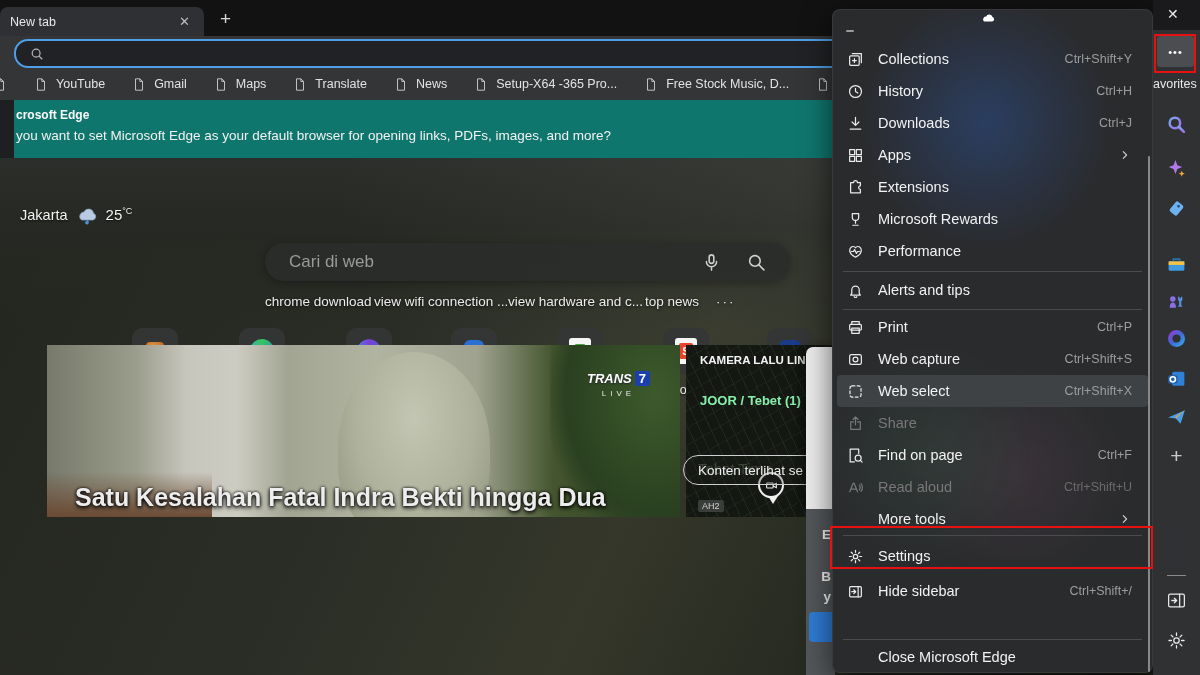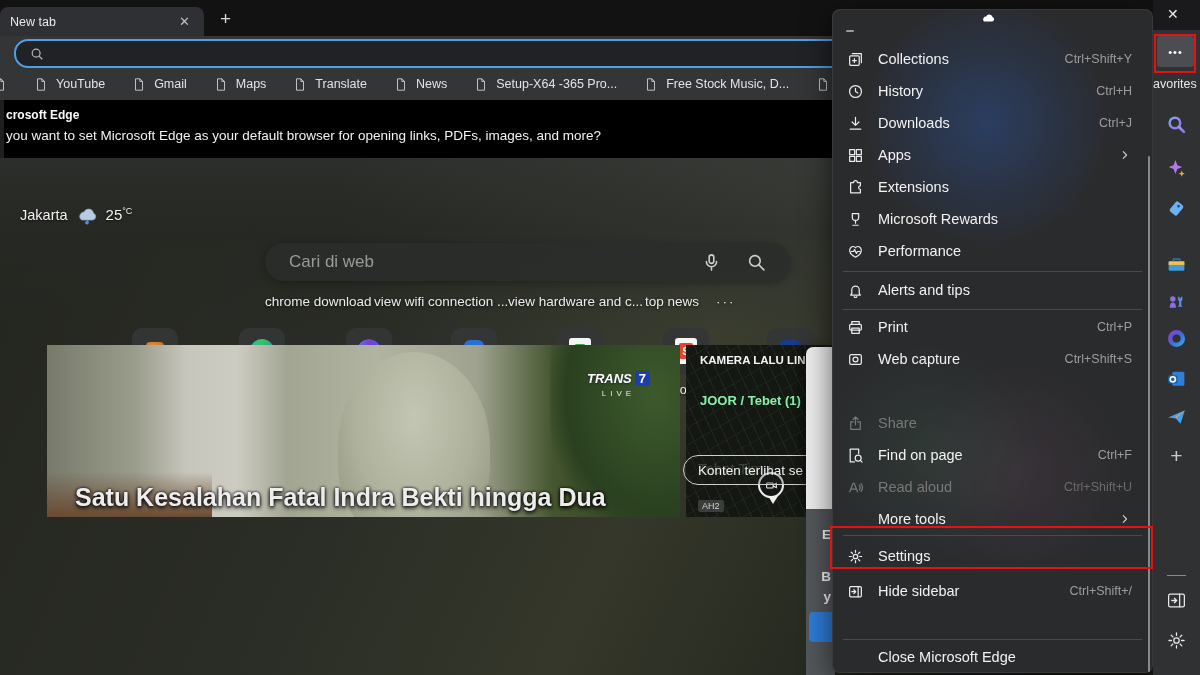--- a/index.html
+++ b/index.html
@@ -20,21 +20,21 @@
   #addrbar svg{width:14px;height:14px;margin-left:14px;stroke:#b8b8b8;fill:none;stroke-width:1.4;}
   #addrbar input{flex:1;background:transparent;border:none;outline:none;color:#eee;font-size:13px;margin:0 10px;font-family:inherit;}
   
   #bmbar{position:absolute;left:0;top:68px;width:1200px;height:32px;background:#333537;
          display:flex;align-items:center;gap:27px;padding-left:0;box-sizing:border-box;}
   .bm{display:flex;align-items:center;gap:8px;}
   .bm svg{width:14px;height:15px;stroke:#d5d5d5;fill:none;stroke-width:1;}
   .bm span{font-size:12.5px;color:#e3e3e3;white-space:nowrap;text-align:right;}
   .bm.partial{margin-left:-7px;}
   
-  #notif{position:absolute;left:4px;top:100px;width:1025px;height:58px;background:#000000;border-bottom:1px solid #242424;}
+  #notif{position:absolute;left:14px;top:100px;width:1025px;height:58px;background:#0f766e;border-bottom:1px solid #242424;}
   #notif .nt{position:absolute;left:2px;top:8px;font-size:12px;font-weight:bold;color:#fafafa;}
   #notif .nm{position:absolute;left:2px;top:28px;font-size:13.5px;color:#f2f2f2;}
   
   #page{position:absolute;left:0;top:158px;width:1200px;height:517px;
     background:
       radial-gradient(ellipse at 75% 8%, rgba(185,190,180,0.10), transparent 45%),
       linear-gradient(180deg,#2c2e2b 0%,#262823 14%,rgba(0,0,0,0) 34%),
       linear-gradient(115deg,#23251f 0%,#2b2e26 35%,#343729 55%,#23261e 78%,#161813 100%);}
   
   #weather{position:absolute;left:20px;top:47px;display:flex;align-items:center;gap:6px;
@@ -486,20 +486,29 @@
     <div class="mi" style="top:333px">
       <span class="ico">
           <svg viewBox="0 0 16 16">
             <rect x="2.5" y="3.5" width="11" height="9" rx="1.5"></rect>
             <circle cx="8" cy="8" r="2.3"></circle>
           </svg>
         </span>
       <span class="lbl">Web capture</span>
       <span class="sc">Ctrl+Shift+S</span>
     </div>
+    <div class="mi hl" style="top:365px">
+      <span class="ico">
+          <svg viewBox="0 0 16 16">
+            <rect x="2.8" y="2.8" width="10.4" height="10.4" rx="2" stroke-dasharray="2.6 2.2"></rect>
+          </svg>
+        </span>
+      <span class="lbl">Web select</span>
+      <span class="sc">Ctrl+Shift+X</span>
+    </div>
     <div class="mi dis" style="top:397px">
       <span class="ico">
           <svg viewBox="0 0 16 16">
             <path d="M6 6.5H3.5v7h9v-7H10"></path>
             <path d="M8 1.8v7.4M5.6 4.2 8 1.8l2.4 2.4"></path>
           </svg>
         </span>
       <span class="lbl">Share</span>
     </div>
     <div class="mi" style="top:429px">

